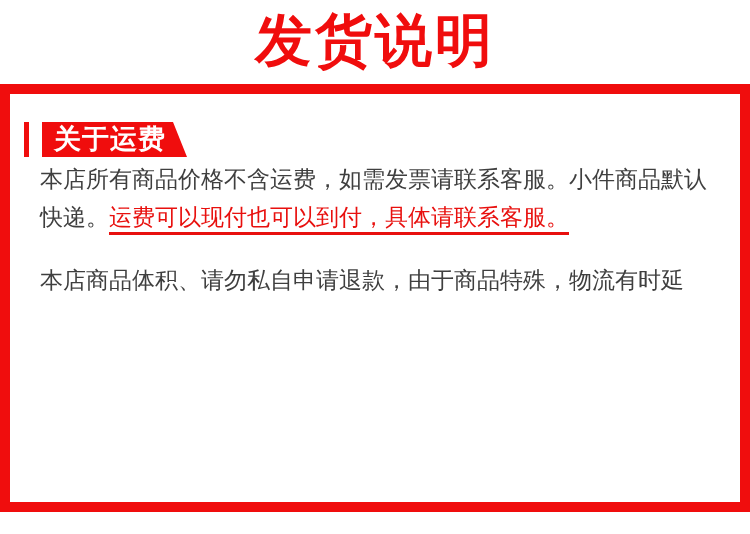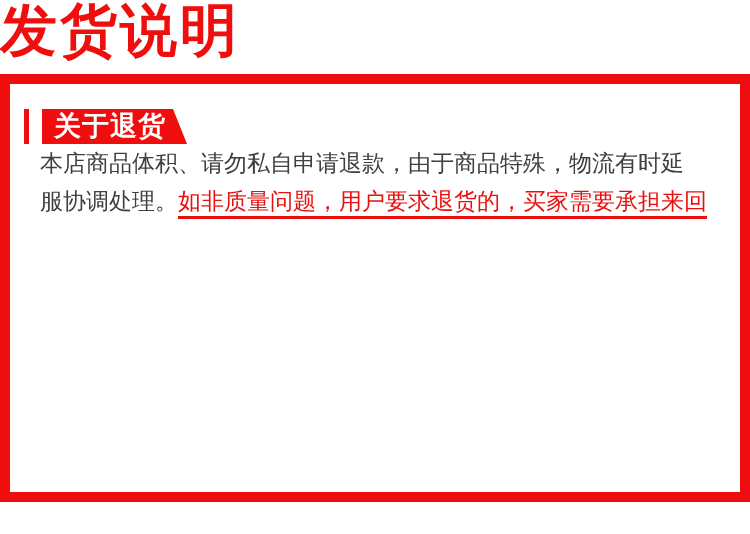--- a/index.html
+++ b/index.html
@@ -3,21 +3,22 @@
 <meta charset="utf-8">
 <style>
   html,body { margin:0; padding:0; }
   body {
     width:750px; height:534px;
     background: var(--background, #fff);
     font-family: "Liberation Sans", sans-serif;
     overflow:hidden;
   }
   .title {
-    margin:0; height:62px;
+    margin:0; padding-top:10px; height:62px;
+    text-align:center;
     font-size:57px; line-height:60px; font-weight:900;
     letter-spacing:3px;
     color: var(--primary_red, #f00d0d);
   }
   .frame {
     box-sizing:border-box;
     margin-top:12px;
     width:750px; height:428px;
     border:10px solid var(--primary_red, #f00d0d);
     background:#fff;
@@ -58,28 +59,33 @@
 </style>
 </head>
 <body>
 
 <div class="page">
 
   <h1 class="title">发货说明</h1>
 
   <div class="frame">
 
-
-    <section class="sec s2">
+    <section class="sec s1">
       <div class="sec-header">
         <span class="accent"></span>
         <div class="banner">
-          <span>关于退货</span>
+          <span>关于运费</span>
         </div>
       </div>
       <div class="para">
+          <div class="line"><span class="">本店所有商品价格不含运费，如需发票请联系客服。小件商品默认</span></div>
+          <div class="line"><span class="">快递。</span><span class="red-seg u">运费可以现付也可以到付，具体请联系客服。</span></div>
+        </div>
+    </section>
+
+    <section class="sec s2">
+      <div class="para">
           <div class="line"><span class="">本店商品体积、请勿私自申请退款，由于商品特殊，物流有时延</span></div>
-          <div class="line"><span class="">服协调处理。</span><span class="red-seg u">如非质量问题，用户要求退货的，买家需要承担来回</span></div>
         </div>
     </section>
 
   </div>
 </div>
 
 </body></html>

